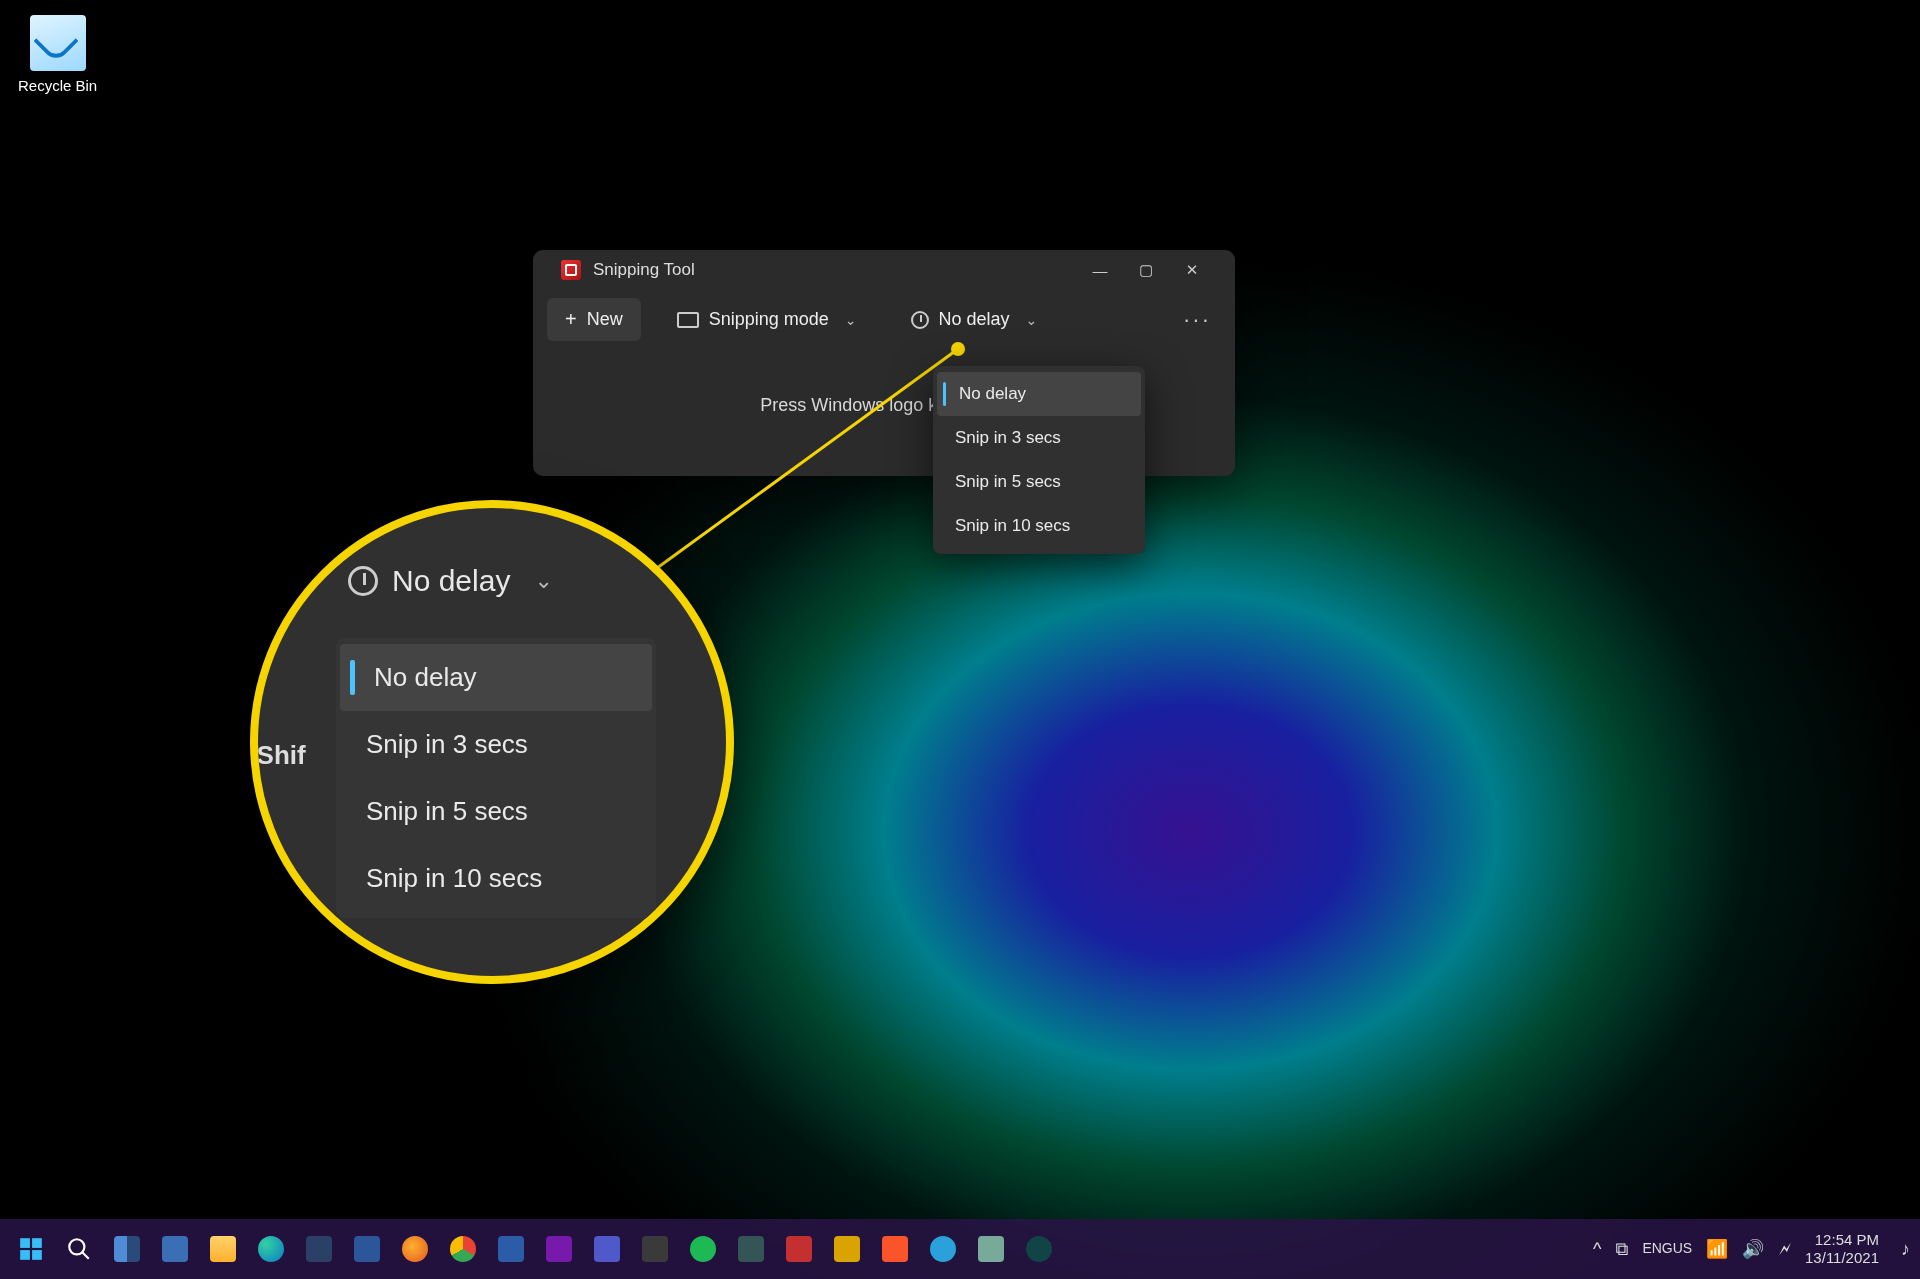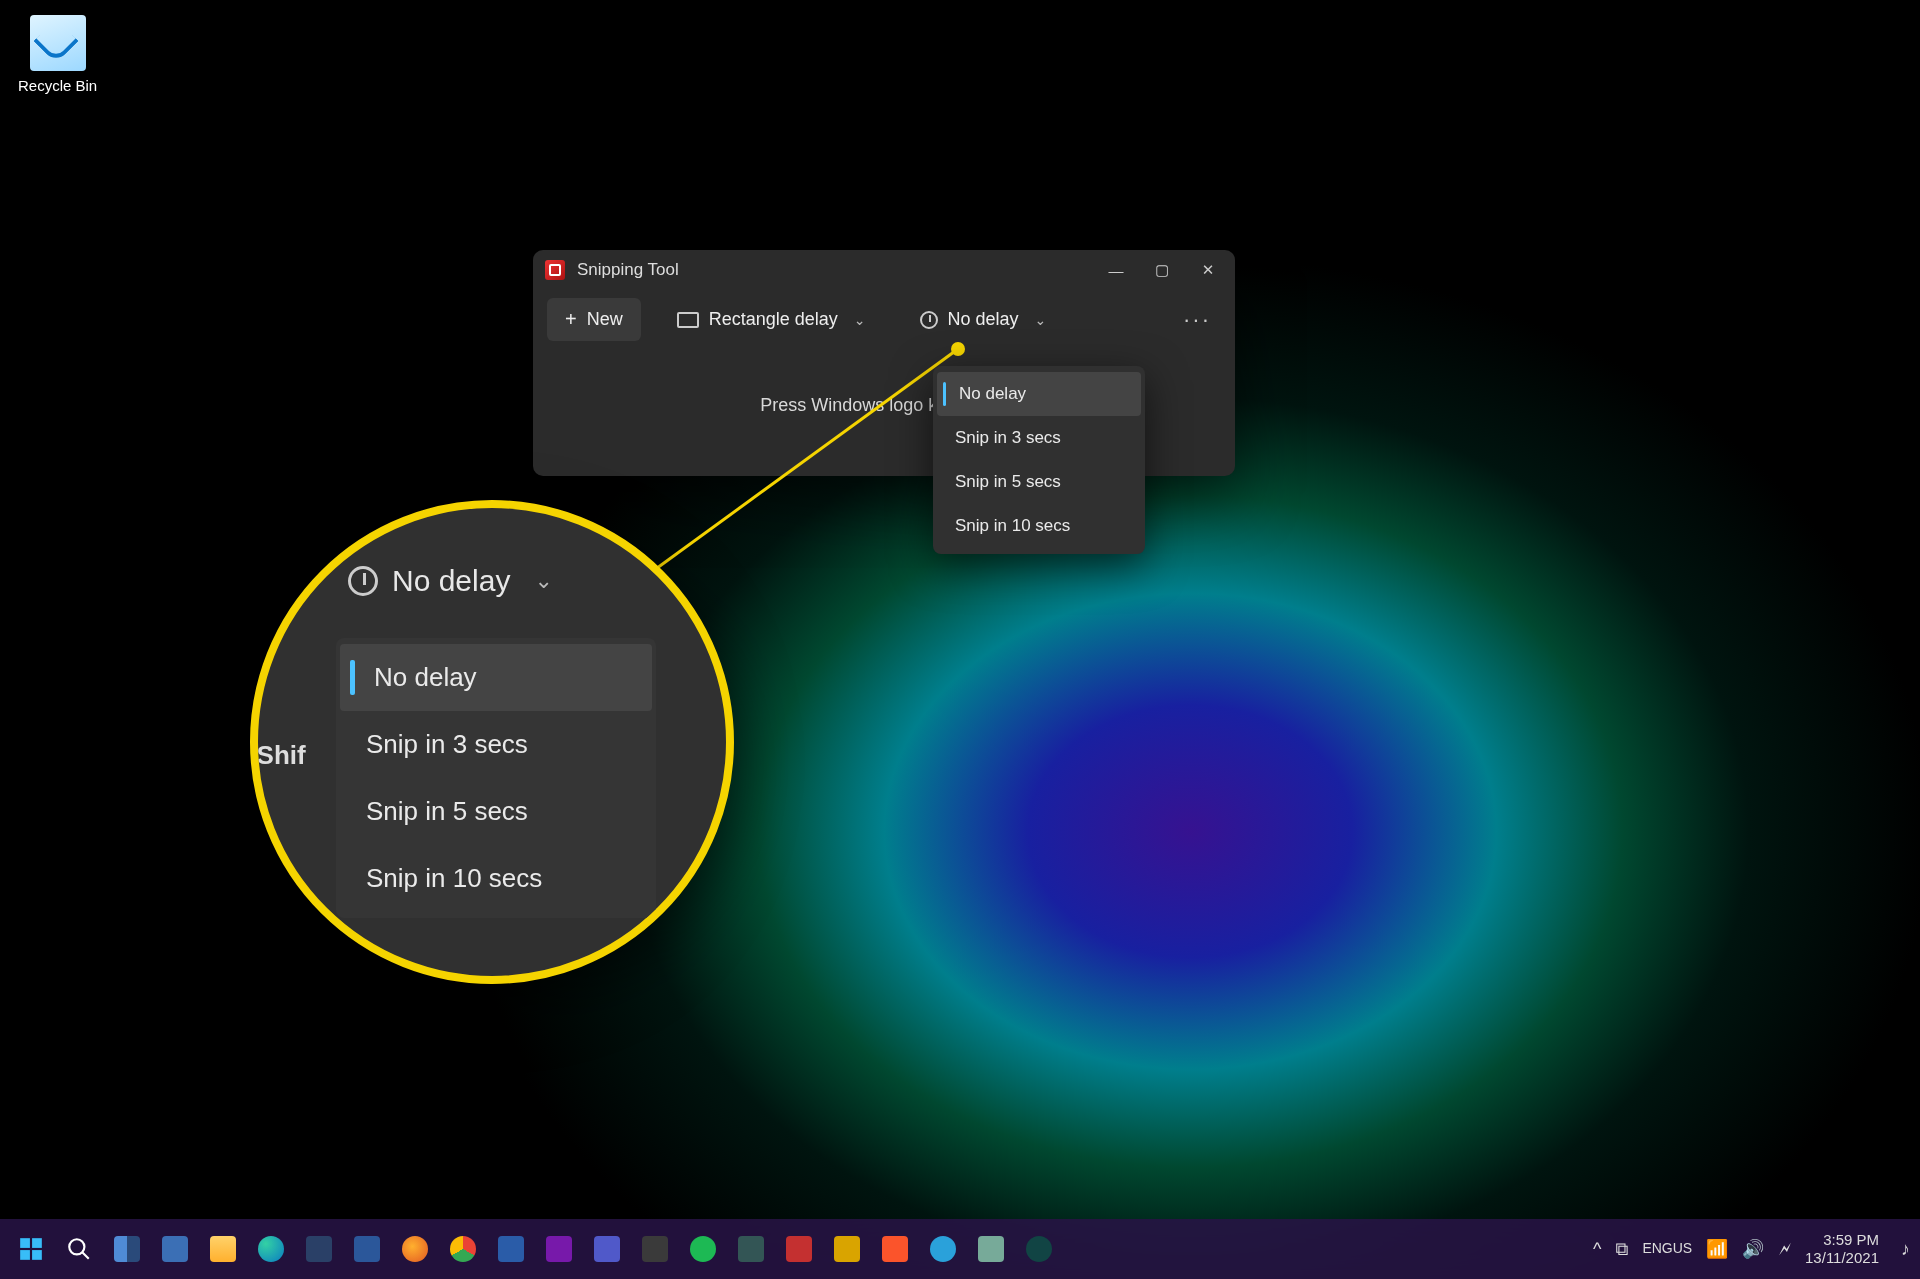--- a/index.html
+++ b/index.html
@@ -21,21 +21,21 @@
   .desktop-icon .icon-img { width: 56px; height: 56px; margin: 0 auto 6px; background: linear-gradient(160deg,#dff4ff,#9cd8ff); border-radius: 4px; position: relative; display:flex; align-items:center; justify-content:center;}
   .desktop-icon .icon-img::after { content:''; width:28px;height:28px;border:4px solid #0b75c9;border-top:none;border-left:none;border-radius:0 0 14px 0; position:absolute; top:10px; left:10px; transform:rotate(45deg);}
   .desktop-icon .icon-label { color: #fff; font-size: 15px; text-shadow: 0 1px 2px #000; }
 
   
   .window {
     position: absolute; top: 250px; left: 533px; width: 702px;
     background: #2b2b2b; border-radius: 10px; box-shadow: 0 20px 60px rgba(0,0,0,.6);
     color: #e6e6e6; overflow: visible;
   }
-  .titlebar { display:flex; align-items:center; padding: 10px 12px; }
+  .titlebar { display:flex; align-items:center; padding: 10px 28px; }
   .titlebar .app-icon { width:20px; height:20px; margin-right:12px; background: linear-gradient(135deg,#e33,#a11); border-radius:3px; position:relative;}
   .titlebar .app-icon::after{content:'';position:absolute;inset:4px;border:2px solid #fff;border-radius:2px;}
   .titlebar .title { font-size: 17px; color:#ddd; flex:1; }
   .win-controls { display:flex; gap: 28px; margin-right:6px;}
   .win-controls span { width:18px; height:18px; display:flex; align-items:center; justify-content:center; color:#ccc; cursor:pointer; font-size:15px;}
   .toolbar { display:flex; align-items:center; padding: 8px 14px; gap: 18px; }
   .btn { display:flex; align-items:center; gap:10px; padding: 10px 18px; border-radius:6px; background:#3a3a3a; color:#eee; font-size:18px; cursor:pointer;}
   .btn-ghost { background:transparent; }
   .chev { font-size:14px; color:#bbb; margin-left:6px;}
   .dots { margin-left:auto; color:#ccc; font-size:22px; letter-spacing:2px; padding:6px 10px; cursor:pointer;}
@@ -110,21 +110,21 @@
       <span>✕</span>
     </div>
   </div>
   <div class="toolbar">
     <div class="btn">
       <span class="icon-plus">+</span>
       <span>New</span>
     </div>
     <div class="btn btn-ghost">
       <span class="icon-rect"></span>
-      <span>Rectangle delay</span>
+      <span>Snipping mode</span>
       <span class="chev">⌄</span>
     </div>
     <div class="btn btn-ghost">
       <span class="icon-clock"></span>
       <span>No delay</span>
       <span class="chev">⌄</span>
     </div>
     <div class="dots">···</div>
   </div>
   <div class="body">
@@ -245,18 +245,18 @@
     <span class="sys-ic">^</span>
     <span class="sys-ic">⧉</span>
     <div class="sys-lang">
       <span>ENG</span>
       <span>US</span>
     </div>
     <span class="sys-ic">📶</span>
     <span class="sys-ic">🔊</span>
     <span class="sys-ic">🗲</span>
     <div class="sys-time">
-      <span>3:59 PM</span>
+      <span>12:54 PM</span>
       <span>13/11/2021</span>
     </div>
     <span class="sys-ic">♪</span>
   </div>
 </div>
 
 </body></html>

